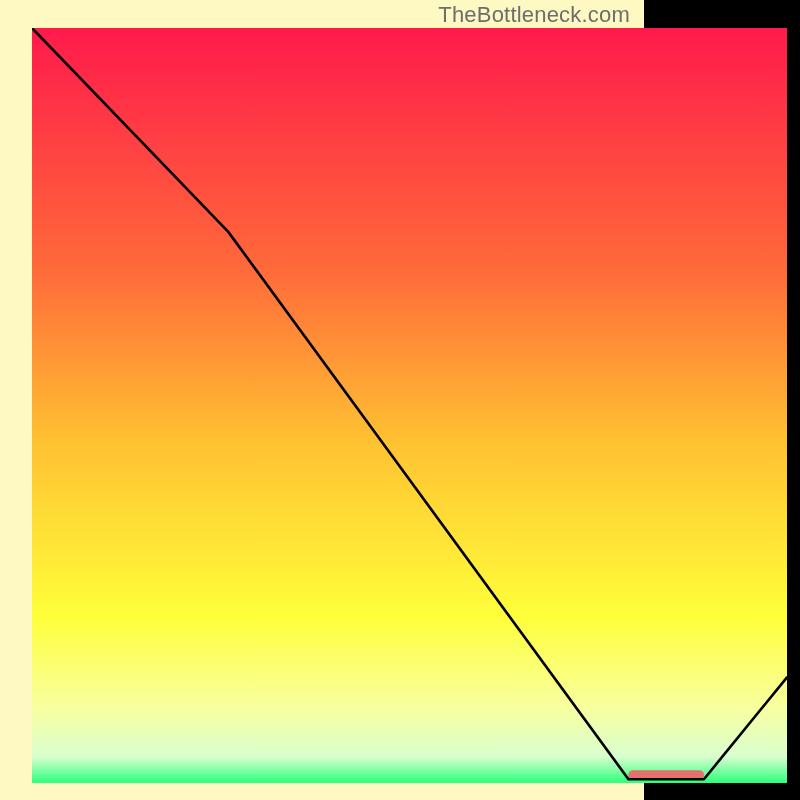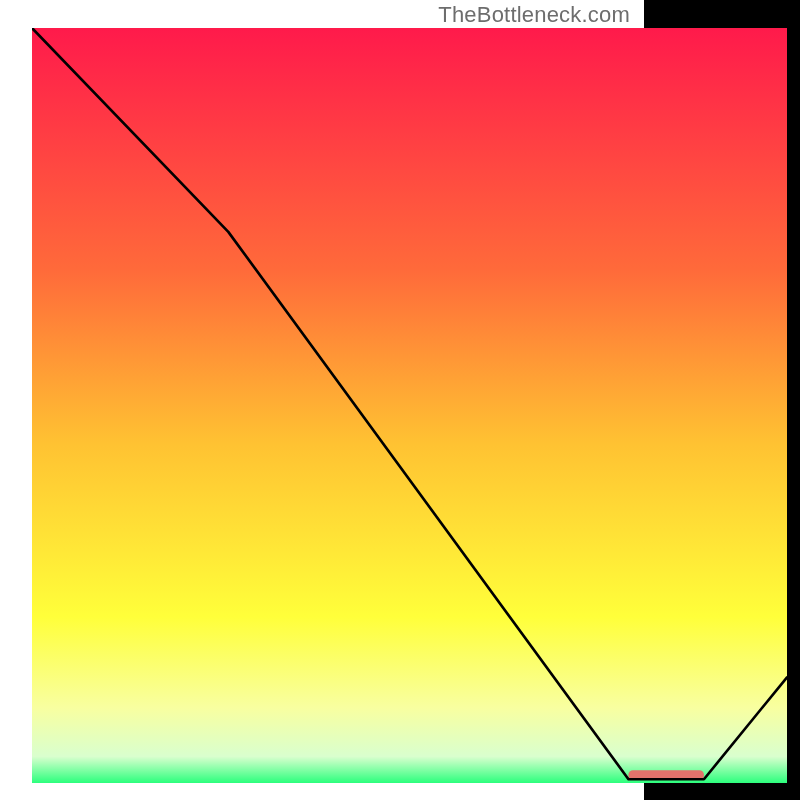--- a/index.html
+++ b/index.html
@@ -8,21 +8,21 @@
     width: 800px;
     height: 800px;
     background: #000;
     font-family: Arial, Helvetica, sans-serif;
     overflow: hidden;
   }
   .frame {
     position: relative;
     width: 644px;
     height: 800px;
-    background: #ffffff;
+    background: #fef9c3;
   }
   .plot-area {
     position: absolute;
     box-sizing: border-box;
   }
   .plot-gradient {
     position: absolute;
     inset: 0;
   }
   .plot-line {

